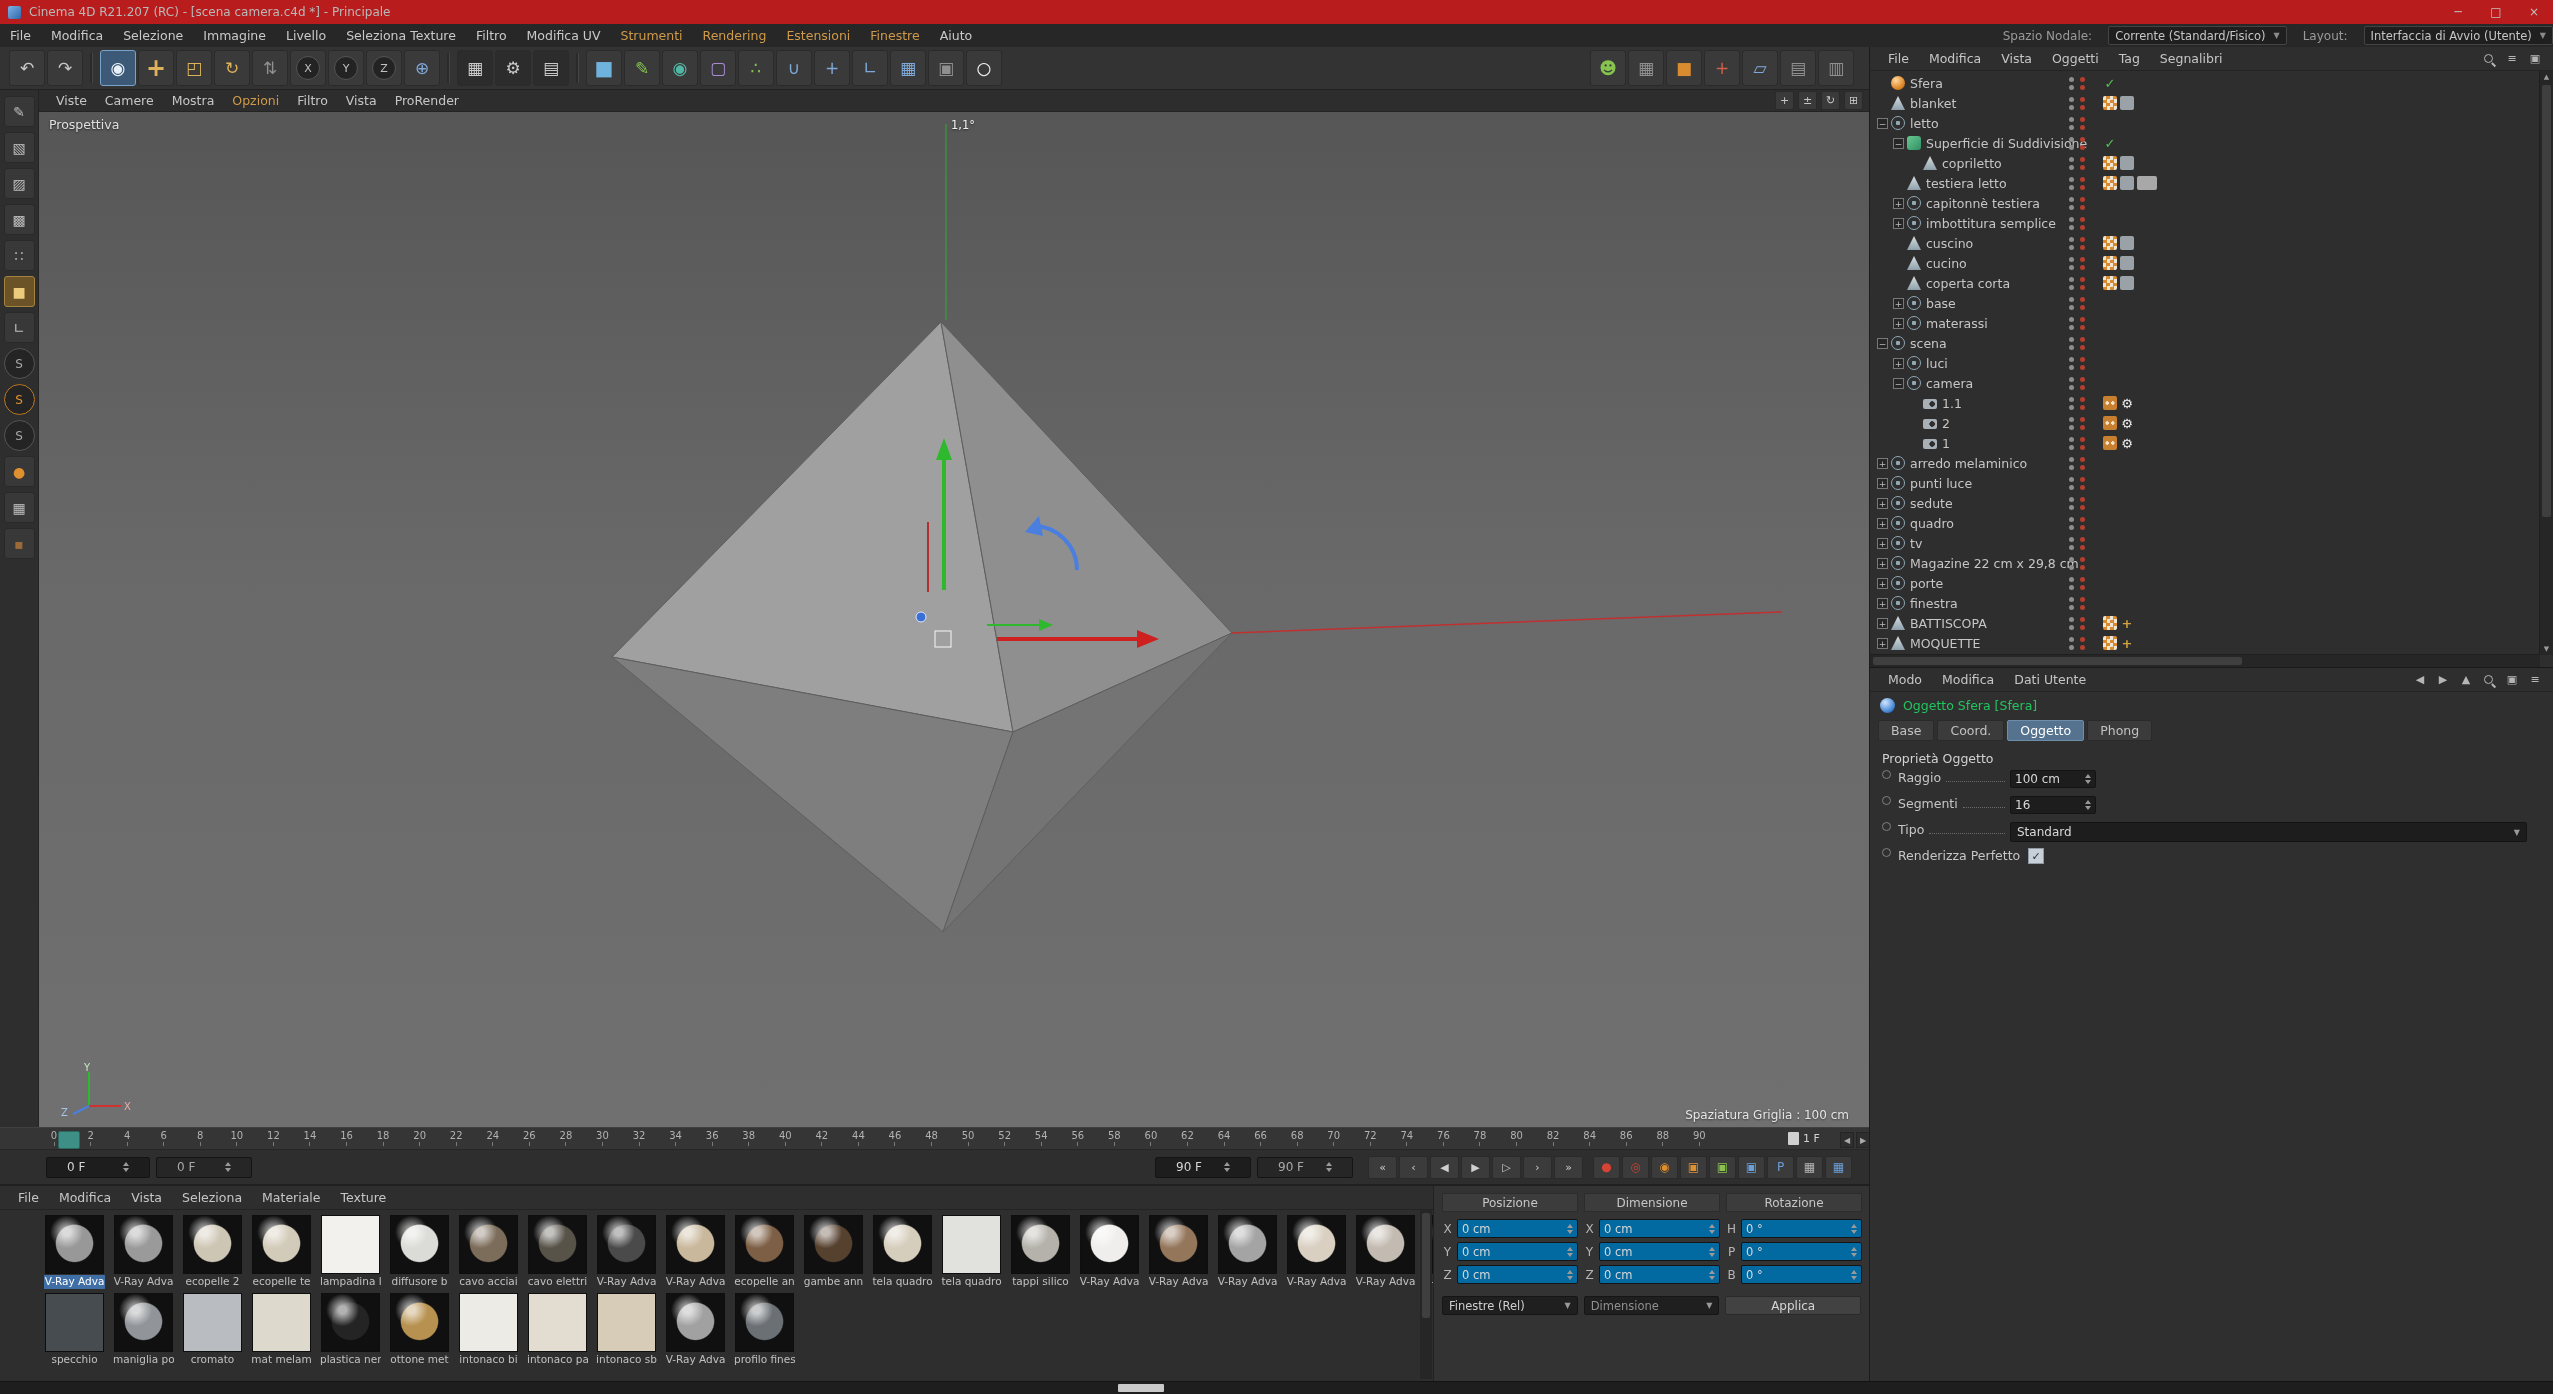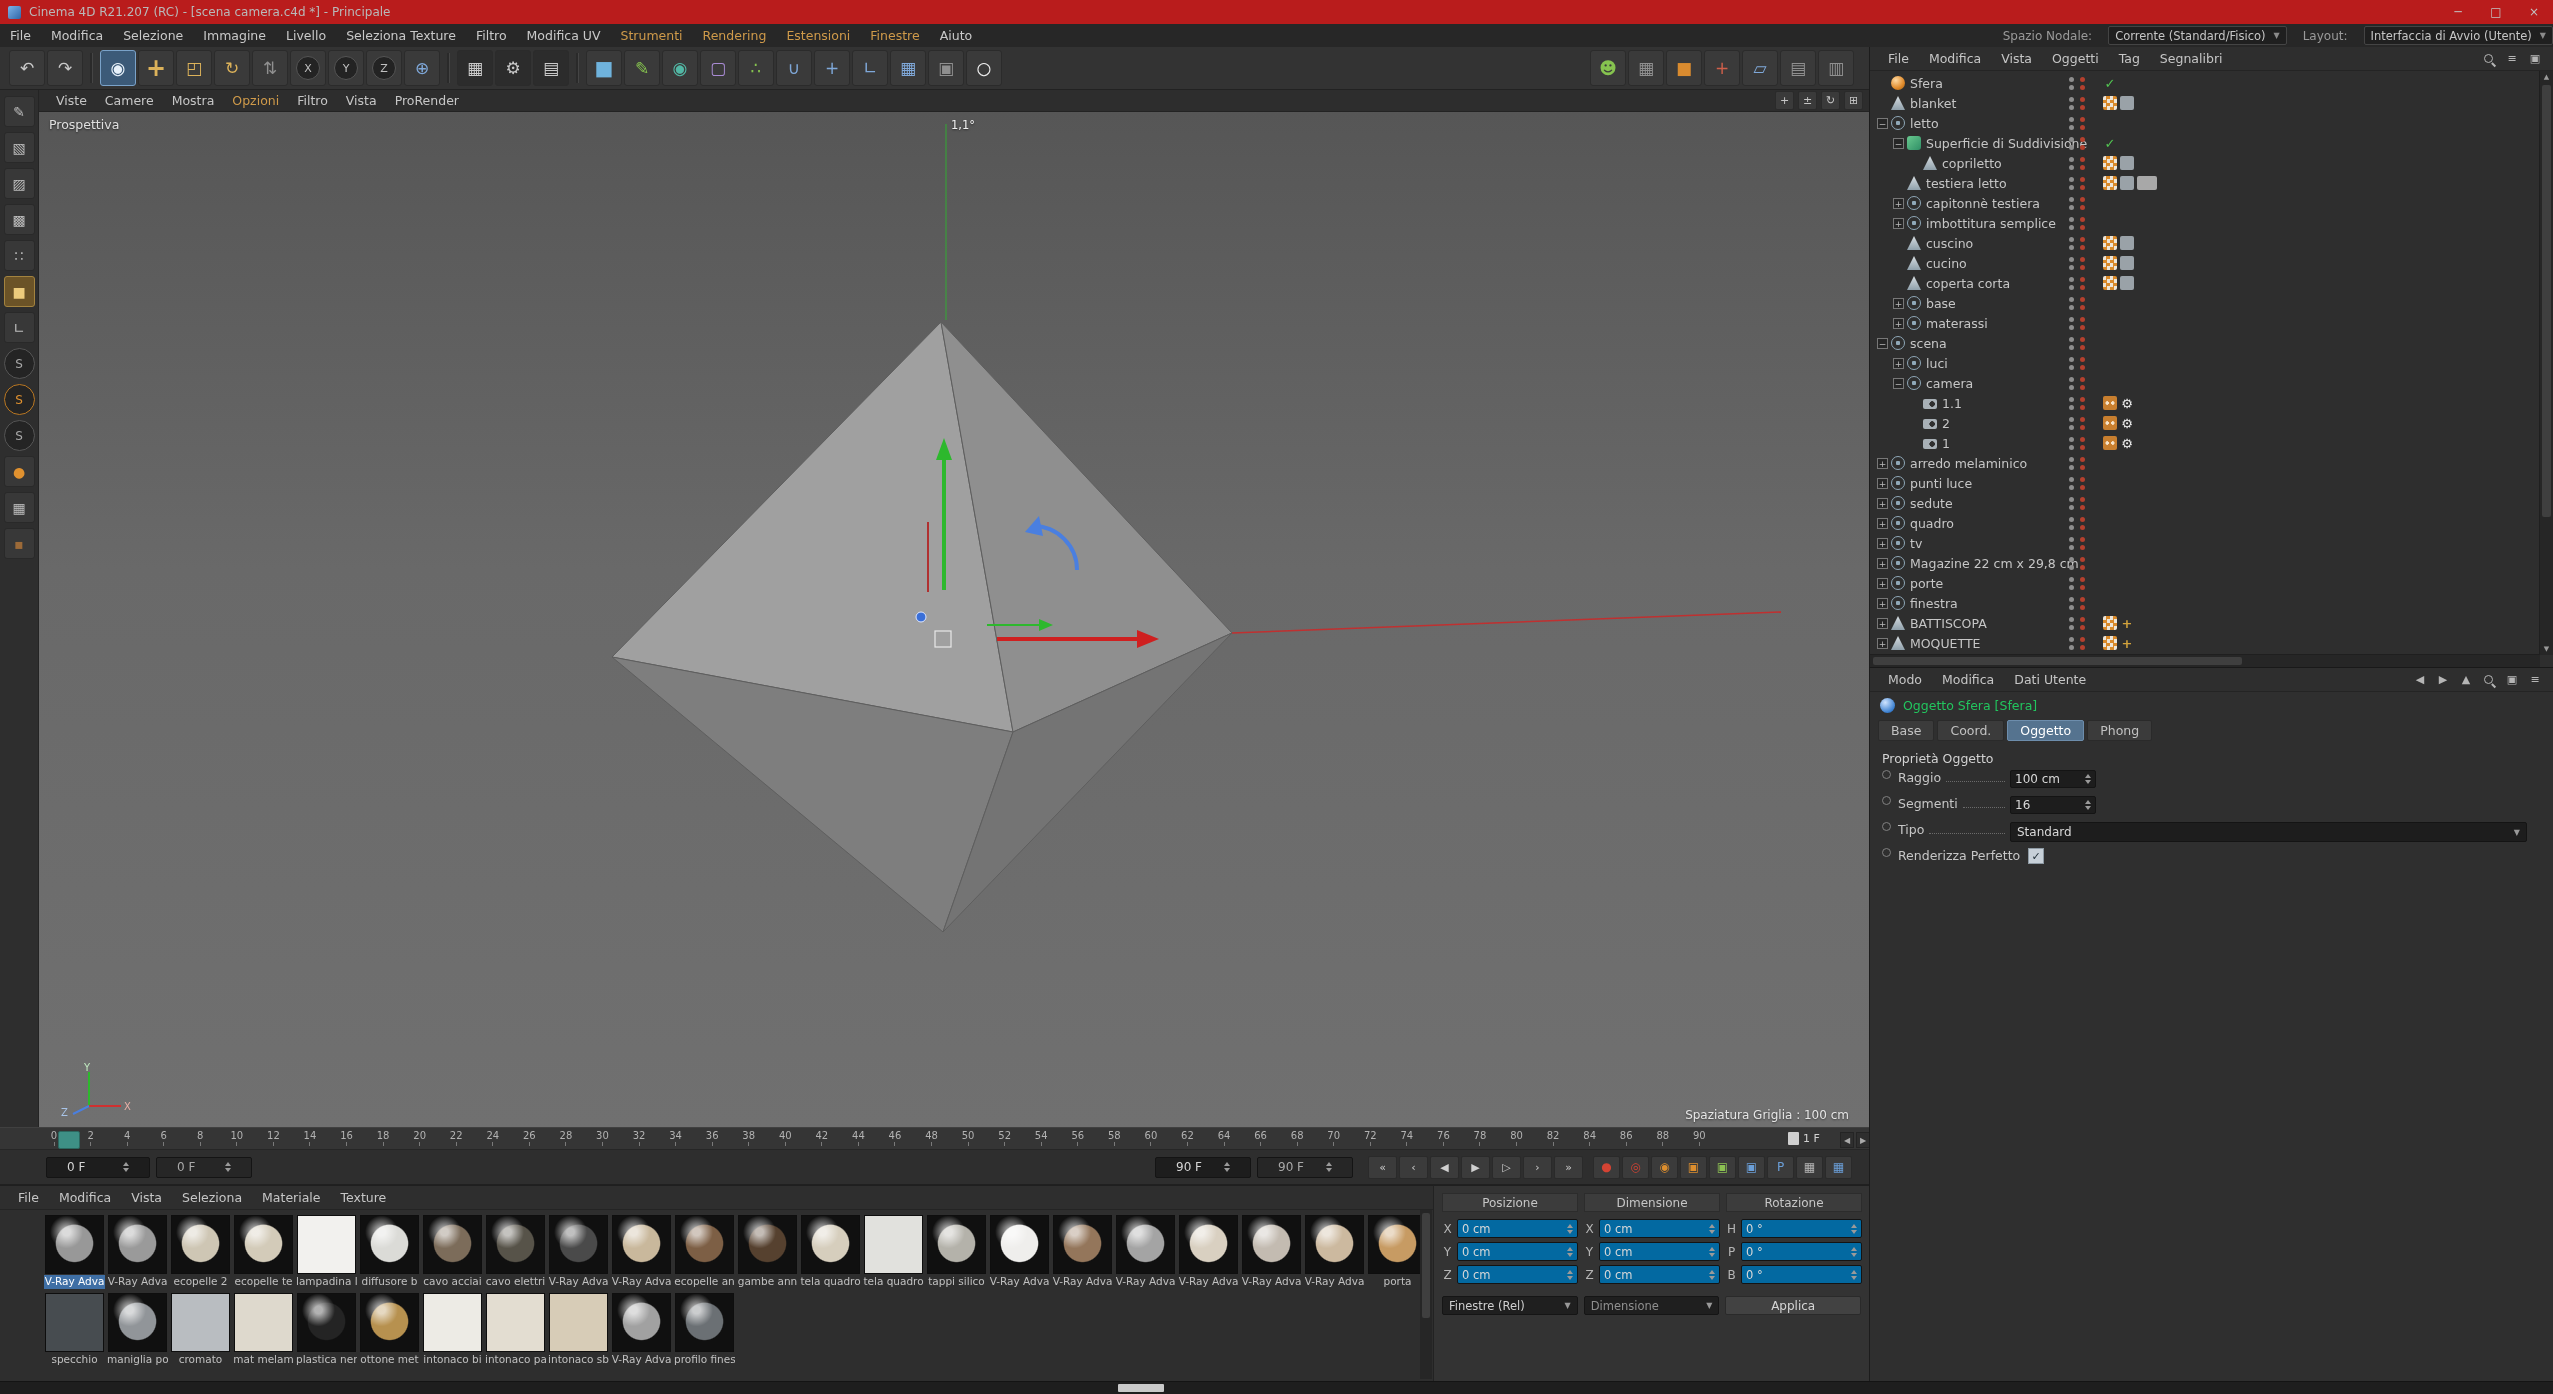--- a/index.html
+++ b/index.html
@@ -72,21 +72,21 @@
   
   #materials{left:0;top:1185px;width:1433px;height:196px;background:#2e2e2e;border-top:1px solid #1f1f1f;box-sizing:border-box;}
   .panel-menu{height:23px;display:flex;align-items:center;background:#2e2e2e;border-bottom:1px solid #242424;padding-left:8px;}
   .pm-item{padding:0 10px;font-size:12.5px;color:#c6c6c6;}
   .pm-icons{display:flex;gap:7px;margin-left:auto;margin-right:10px;align-items:center;}
   .pm-ic{width:16px;height:16px;display:flex;align-items:center;justify-content:center;color:#b5b5b5;font-size:11px;}
   .mag{position:relative;width:14px;height:14px;}
   .mag::before{content:"";position:absolute;left:2px;top:2px;width:7px;height:7px;border:1.5px solid #b5b5b5;border-radius:50%;}
   .mag::after{content:"";position:absolute;left:10px;top:10px;width:5px;height:1.5px;background:#b5b5b5;transform:rotate(45deg);transform-origin:left center;}
   #mat-rows{padding:5px 0 0 44px;}
-  .mat-row{display:flex;gap:2px;margin-bottom:4px;}
+  .mat-row{display:flex;gap:8px;margin-bottom:4px;}
   .mat{width:61px;flex:none;}
   .mat-thumb{width:57px;height:57px;margin:0 auto;background:#151515;border:1px solid #0e0e0e;}
   .mat-thumb.sphere{background:
      radial-gradient(circle at 36% 28%, rgba(255,255,255,.65) 0 7%, rgba(255,255,255,0) 30%),
      radial-gradient(circle at 50% 48%, var(--c) 0 44%, #101010 47%);}
   .mat-thumb.flat{background:var(--c);}
   .mat-label{height:14px;margin-top:1px;font-size:10.5px;color:#c0c0c0;text-align:center;overflow:hidden;white-space:nowrap;}
   .mat.selected .mat-label{background:#3f6fa5;color:#fff;}
   #mat-vscroll{position:absolute;right:1px;top:24px;bottom:2px;width:12px;background:#262626;}
   #mat-vscroll .thumb{position:absolute;left:2px;right:2px;top:3px;height:62%;background:#3f3f3f;border-radius:2px;}

